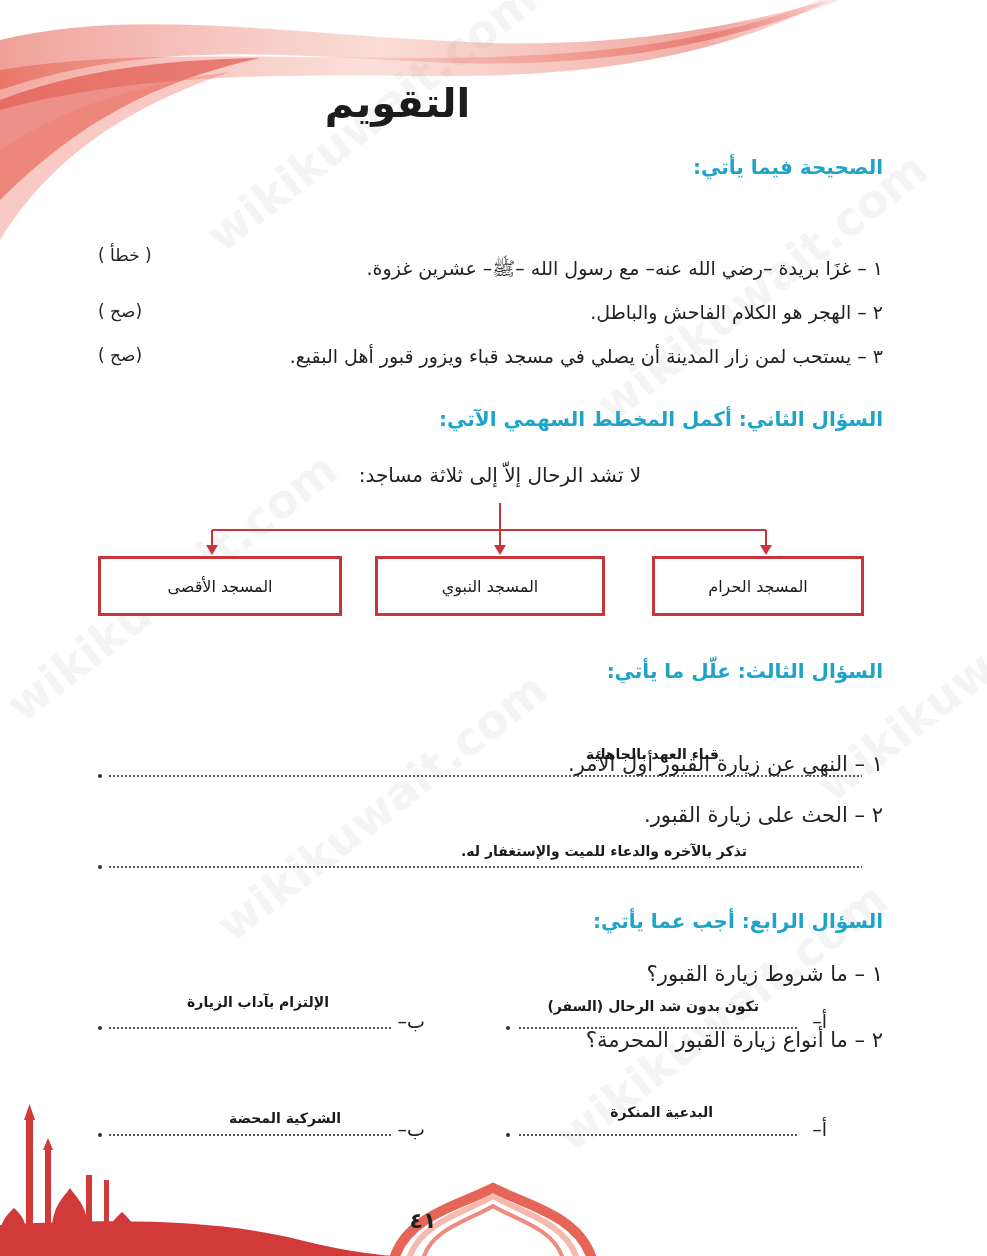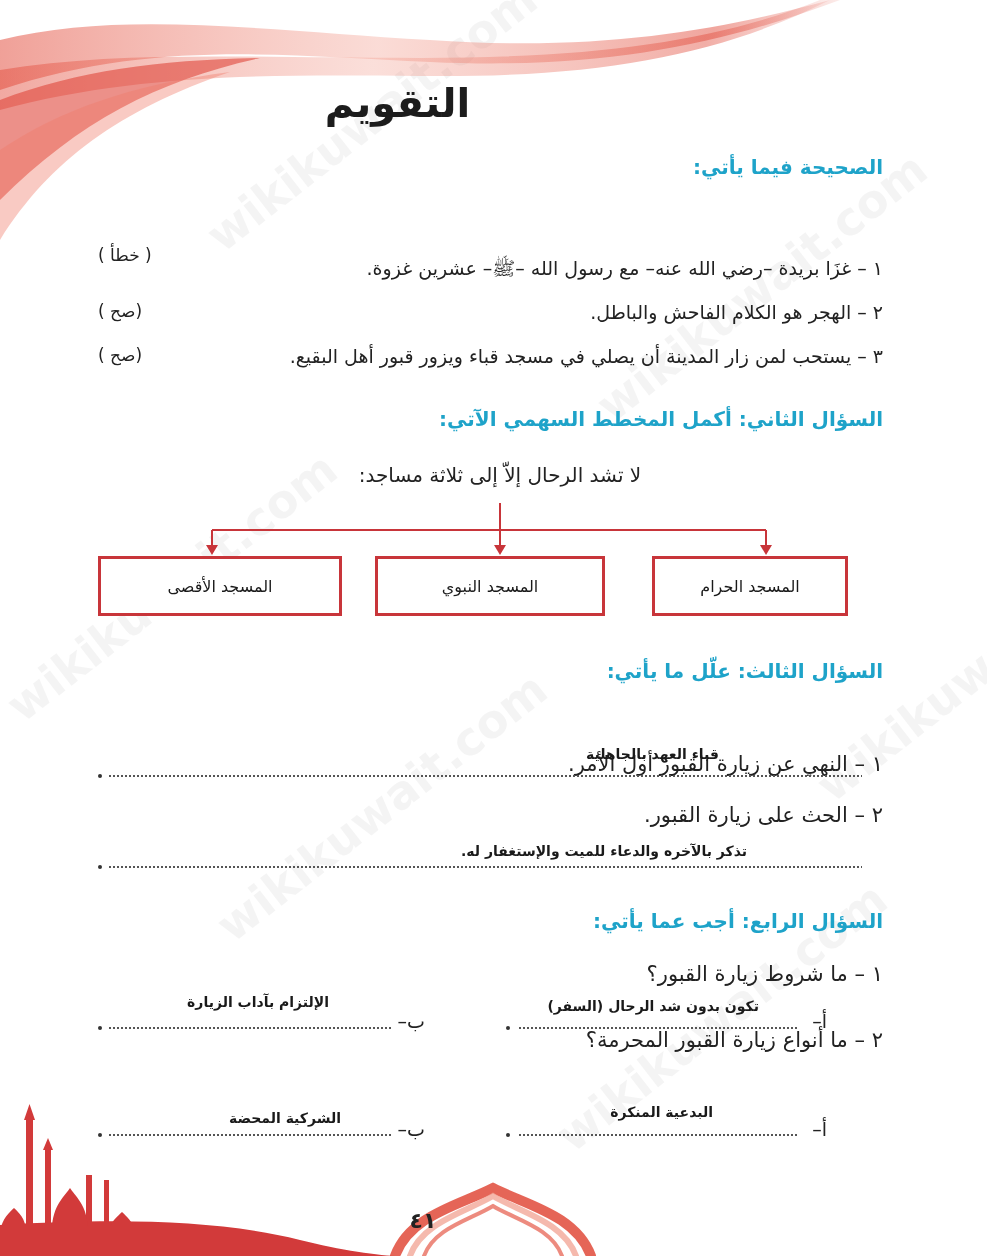--- a/index.html
+++ b/index.html
@@ -115,21 +115,21 @@
     <line x1="212" y1="35" x2="212" y2="55"></line>
     <line x1="766" y1="35" x2="766" y2="55"></line>
   </g>
   <g fill="#c8353a">
     <polygon points="206,50 218,50 212,60"></polygon>
     <polygon points="494,50 506,50 500,60"></polygon>
     <polygon points="760,50 772,50 766,60"></polygon>
   </g>
 </svg>
 
-<div class="diag-box" style="left:652px; width:196px;">المسجد الحرام</div>
+<div class="diag-box" style="left:652px; width:212px;">المسجد الحرام</div>
 <div class="diag-box" style="left:375px; width:230px;">المسجد النبوي</div>
 <div class="diag-box" style="left:98px; width:244px;">المسجد الأقصى</div>
 
 <div class="q-heading" style="top:648px;">السؤال الثالث: علّل ما يأتي:</div>
 
 <div class="statement" style="top:752px; font-size:21px;">١ – النهي عن زيارة القبور أول الأمر.</div>
 <div class="handwritten" style="right:268px; top:746px;">قباء العهد بالجاهلية</div>
 <div class="dots-line" style="left:108px; width:754px; top:775px;"></div>
 <div class="dot-end" style="left:98px; top:774px;"></div>
 

